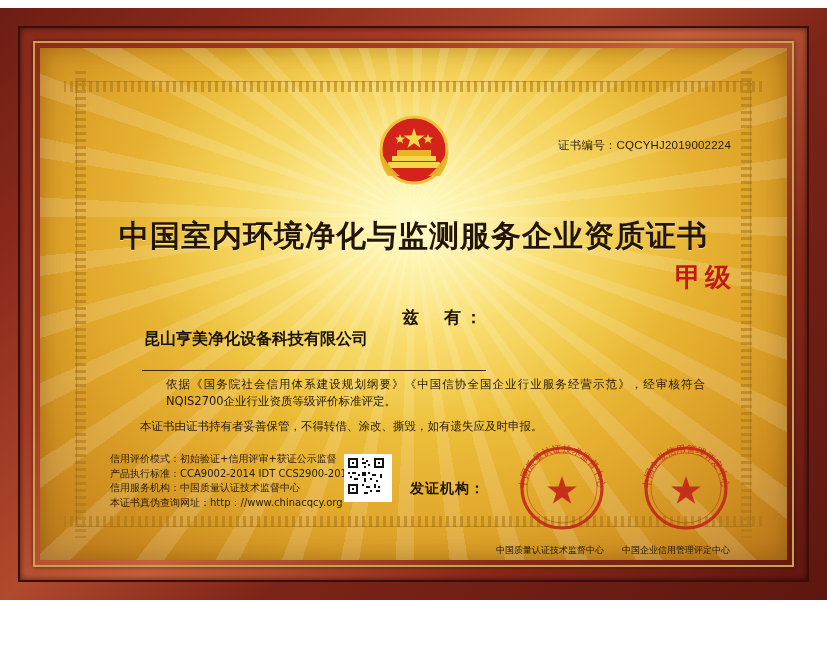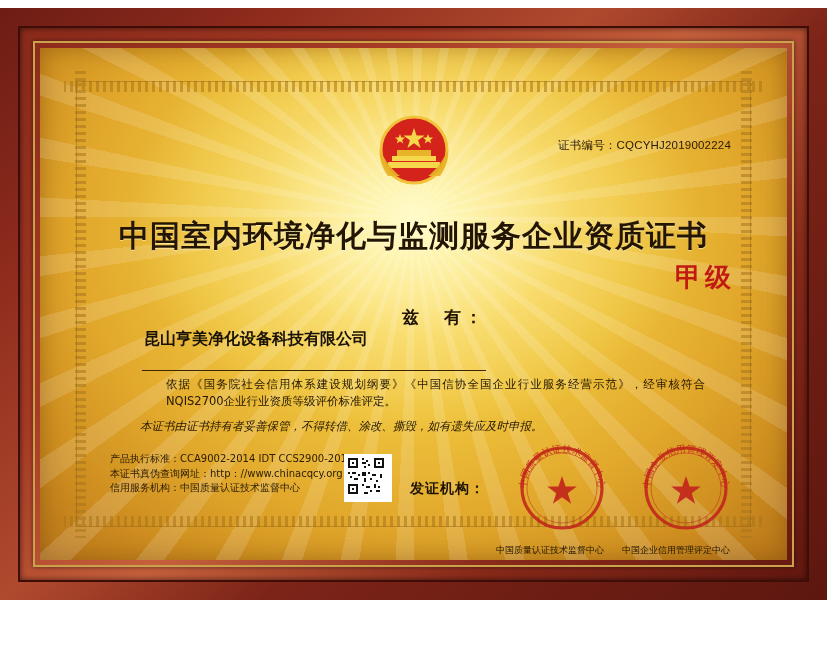--- a/index.html
+++ b/index.html
@@ -89,21 +89,21 @@
   .f1{left:40px;top:218px;flex-direction:column;}
   .f2{left:40px;top:252px;}
 
   .para{
     position:absolute;left:48px;right:30px;top:288px;
     font-size:11.5px;line-height:17px;color:#241703;text-align:justify;
     font-family:"DejaVu Sans","Liberation Sans",sans-serif;
     margin-left:26px;
   }
   .para2{position:absolute;left:48px;right:30px;top:330px;font-size:11.5px;line-height:17px;color:#241703;
-    font-family:"DejaVu Sans","Liberation Sans",sans-serif;font-style:italic;}
+    font-family:"DejaVu Sans","Liberation Sans",sans-serif;}
 
   .meta{position:absolute;left:18px;top:364px;font-size:10px;line-height:14.5px;color:#2a1b05;
     font-family:"DejaVu Sans","Liberation Sans",sans-serif;white-space:nowrap;}
 
   .qr{position:absolute;left:252px;top:366px;width:44px;height:44px;background:#fff;padding:2px;}
   .qr svg{display:block;}
 
   .issuer{position:absolute;left:318px;top:392px;font-size:14px;font-weight:bold;color:#1f1402;
     font-family:"DejaVu Sans","Liberation Sans",sans-serif;letter-spacing:1px;text-align:center;}
 
@@ -154,23 +154,24 @@
       <div class="field f1">
         <span class="lbl">兹　有：</span>
         <span class="val">昆山亨美净化设备科技有限公司</span>
       </div>
 
 
       <div class="para">依据《国务院社会信用体系建设规划纲要》《中国信协全国企业行业服务经营示范》，经审核符合NQIS2700企业行业资质等级评价标准评定。</div>
       <div class="para2">本证书由证书持有者妥善保管，不得转借、涂改、撕毁，如有遗失应及时申报。</div>
 
       <div class="meta">
+        <div>信用评价模式：初始验证+信用评审+获证公示监督</div>
         <div>产品执行标准：CCA9002-2014  IDT CCS2900-2015</div>
+        <div>信用服务机构：中国质量认证技术监督中心</div>
         <div>本证书真伪查询网址：http：//www.chinacqcy.org</div>
-        <div>信用服务机构：中国质量认证技术监督中心</div>
       </div>
 
       <div class="qr">
         <svg width="40" height="40" viewBox="0 0 20 20" shape-rendering="crispEdges">
           <rect width="20" height="20" fill="#fff"></rect>
           <g fill="#111">
             <rect x="1" y="1" width="5" height="5"></rect>
               <rect x="2" y="2" width="3" height="3" fill="#fff"></rect>
               <rect x="3" y="3" width="1" height="1"></rect>
             <rect x="14" y="1" width="5" height="5"></rect>

